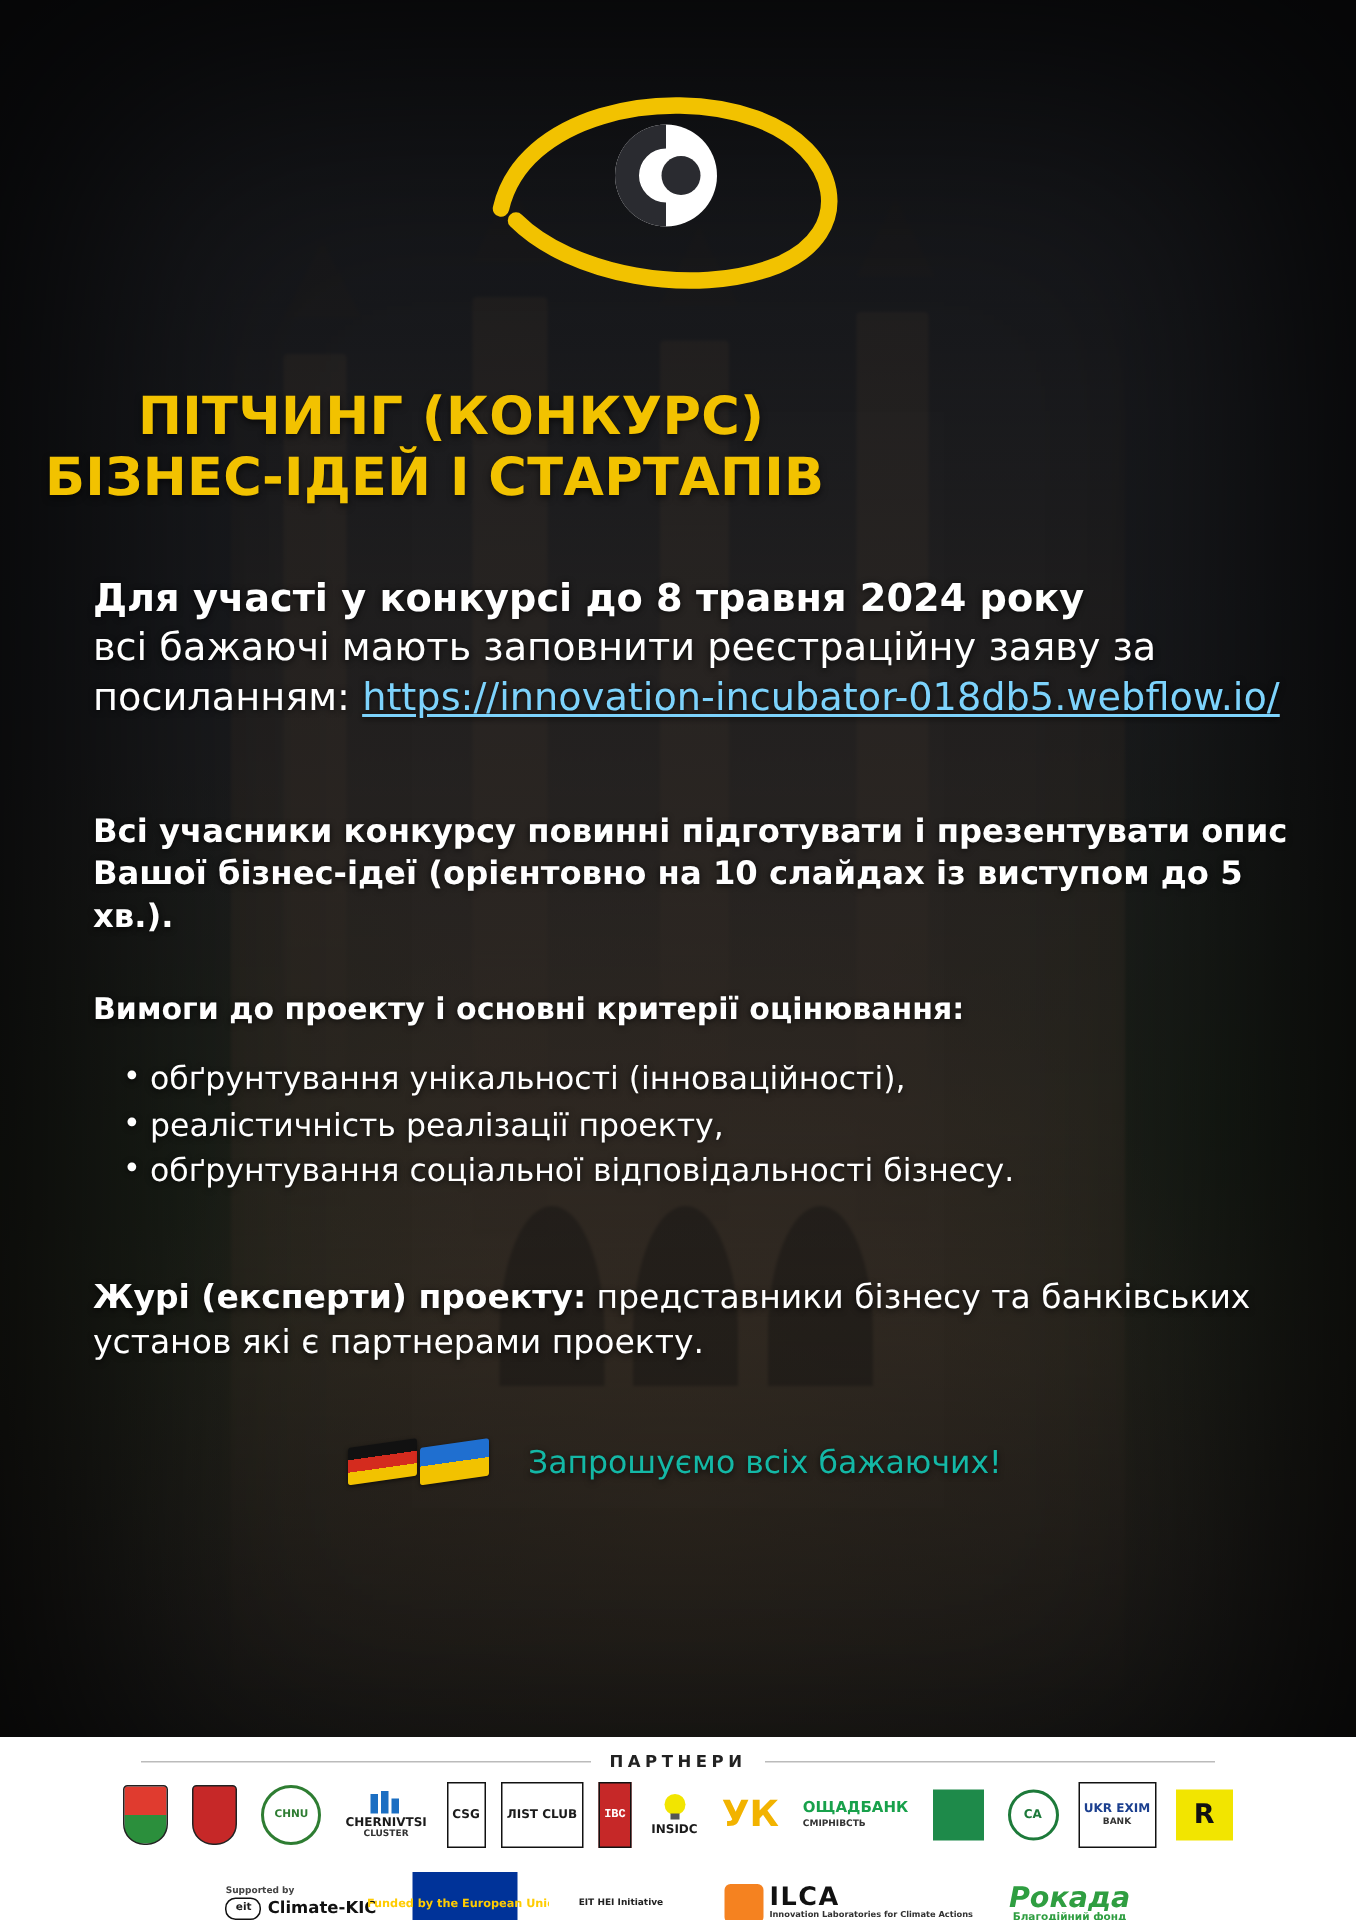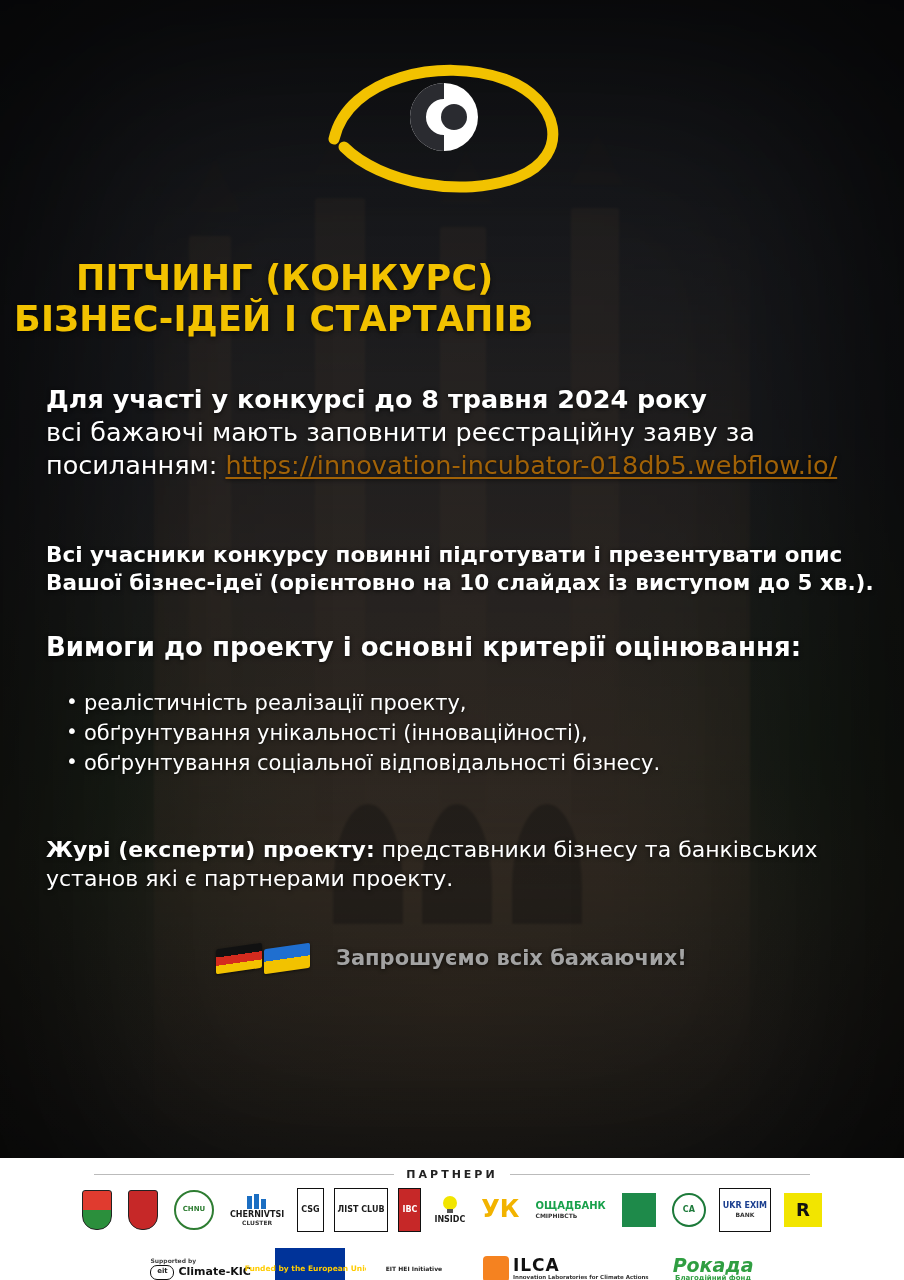--- a/index.html
+++ b/index.html
@@ -72,21 +72,21 @@
     height: 160px;
     display: flex;
     justify-content: center;
     align-items: center;
   }
 
   
   .content {
     position: absolute;
     left: 0; right: 0; top: 0;
-    padding: 0 20px;
+    padding: 0 36px;
   }
   .title {
     margin-top: 258px;
     color: #f2c200;
     font-weight: 800;
     font-size: 35px;
     line-height: 1.16;
     letter-spacing: .2px;
     text-align: left;
     padding-left: 56px;
@@ -100,34 +100,34 @@
     text-shadow: 0 1px 4px rgba(0,0,0,.75);
   }
   .lead {
     margin-top: 44px;
     font-size: 25.5px;
     line-height: 1.30;
     font-weight: 400;
   }
   .lead .strong { font-weight: 800; }
   .lead a, .lead .link {
-    color: #a16207;
+    color: #7dd3fc;
     text-decoration: underline;
     text-underline-offset: 3px;
     word-break: break-all;
   }
   .para {
     margin-top: 58px;
     font-size: 21.5px;
     font-weight: 700;
     line-height: 1.33;
   }
   .crit-head {
     margin-top: 34px;
-    font-size: 26px;
+    font-size: 20px;
     font-weight: 700;
   }
   ul.crit {
     margin: 6px 0 0 0;
     padding-left: 16px;
     list-style: none;
   }
   ul.crit li {
     font-size: 21px;
     font-weight: 400;
@@ -165,22 +165,22 @@
   }
   .flag-de {
     background: linear-gradient(180deg, #111 0 33.3%, #d42b1e 33.3% 66.6%, #f2c200 66.6% 100%);
     transform: skewY(-8deg);
   }
   .flag-ua {
     background: linear-gradient(180deg, #1f6fd0 0 50%, #f2c200 50% 100%);
     transform: skewY(-8deg);
   }
   .invite {
-    color: #a3a3a3;
-    font-weight: 700;
+    color: #14b8a6;
+    font-weight: 400;
     font-size: 21px;
     text-shadow: 0 1px 4px rgba(0,0,0,.7);
   }
 
   
   .partners {
     position: absolute;
     left: 0; right: 0; bottom: 0;
     height: 122px;
     background: #fff;
@@ -334,22 +334,22 @@
 
       <p class="lead">
         <span class="strong">Для участі у конкурсі до 8 травня 2024 року</span><br>
         <span>всі бажаючі мають заповнити реєстраційну заяву за посиланням: </span><span class="link">https://innovation-incubator-018db5.webflow.io/</span>
       </p>
 
       <p class="para">Всі учасники конкурсу повинні підготувати і презентувати опис Вашої бізнес-ідеї (орієнтовно на 10 слайдах із виступом до 5 хв.).</p>
 
       <p class="crit-head">Вимоги до проекту і основні критерії оцінювання:</p>
       <ul class="crit">
+        <li>обґрунтування унікальності (інноваційності),</li>
         <li>реалістичність реалізації проекту,</li>
-        <li>обґрунтування унікальності (інноваційності),</li>
         <li>обґрунтування соціальної відповідальності бізнесу.</li>
       </ul>
 
       <p class="jury">
         <span class="strong">Журі (експерти) проекту:</span><span> представники бізнесу та банківських установ які є партнерами проекту.</span>
       </p>
 
       <div class="invite-row">
         <span class="flags">
           <span class="flag flag-de"></span>
@@ -386,21 +386,21 @@
         </svg>
         <span>CHERNIVTSI</span>
         <span class="smlabel">CLUSTER</span>
       </span>
       <span class="plogo box">
           <span>CSG</span>
         </span>
       <span class="plogo box">
           <span>ЛІSТ CLUB</span>
         </span>
-      <span class="plogo box" style="background:#c62828;color:#fff;">
+      <span class="plogo box" style="background:#c62828;color:#fff;font-family:Liberation Mono, monospace;">
           <span>IBC</span>
         </span>
       <span class="plogo tall">
         <svg width="18" height="20" viewBox="0 0 18 20">
           <circle cx="9" cy="8" r="7" fill="#f2e500"></circle>
             <rect x="6" y="14" width="6" height="4" fill="#555"></rect>
         </svg>
         <span>INSIDC</span>
       </span>
       <span class="plogo" style="color:#f2b300;font-size:24px;">

